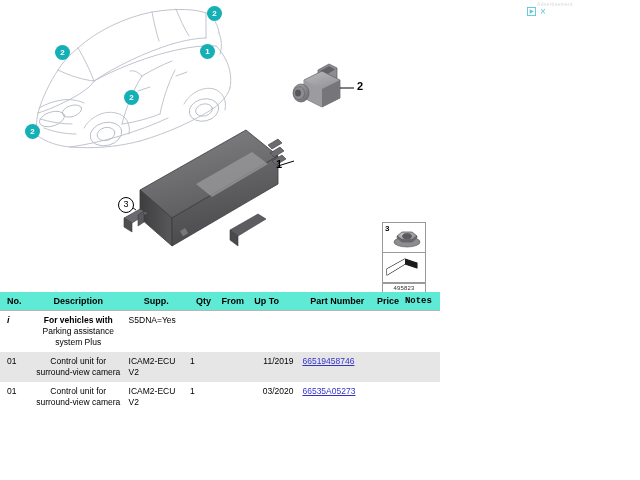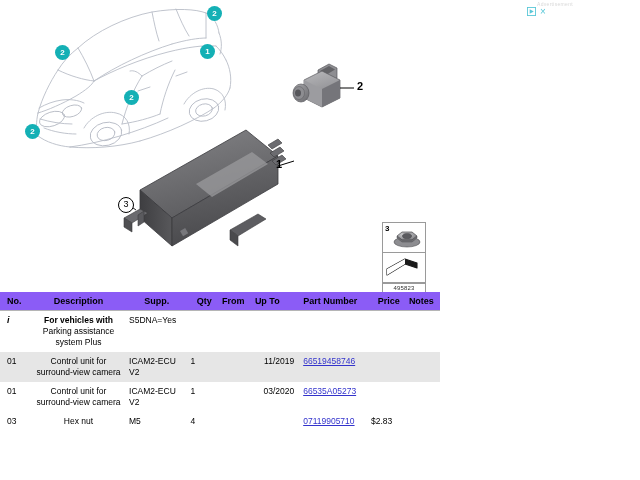--- a/index.html
+++ b/index.html
@@ -152,21 +152,21 @@
   .parts-table {
     position: absolute;
     top: 292px;
     left: 0;
     width: 440px;
     border-collapse: collapse;
     font-size: 8.5px;
     font-family: "Liberation Sans", sans-serif;
   }
   .parts-table th {
-    background: #8b5cf6;
+    background: #5eead4;
     font-size: 9px;
     font-weight: bold;
     padding: 4px 3px 4px;
     border-bottom: 1px solid #b5b5b5;
     white-space: nowrap;
     color: #000;
   }
   .parts-table td {
     padding: 4px 3px 4px;
     vertical-align: top;
@@ -185,23 +185,23 @@
   .col-upto  { width: 46px;  text-align: right; }
   .col-part  { width: 68px;  text-align: left;  padding-left: 6px !important; }
   .col-price { width: 34px;  text-align: left; }
   .col-notes { width: 36px;  text-align: left; }
 
   th.col-desc  { text-align: center; }
   th.col-supp  { text-align: center; }
   th.col-qty   { text-align: right; }
   th.col-from  { text-align: center; }
   th.col-upto  { text-align: left; }
-  th.col-part  { text-align: left; }
+  th.col-part  { text-align: right; }
   th.col-price { text-align: right; }
-  th.col-notes { text-align: center; }
+  th.col-notes { text-align: left; font-family: Liberation Mono, monospace; }
 
   .info-mark {
     font-style: italic;
     font-weight: bold;
     font-size: 9px;
   }
   .info-title {
     font-weight: bold;
   }
   .part-link {
@@ -440,25 +440,14 @@
       <td class="col-supp">ICAM2-ECU V2</td>
       <td class="col-qty">1</td>
       <td class="col-from"></td>
       <td class="col-upto nowrap">03/2020</td>
       <td class="col-part"><span class="part-link">66535A05273</span></td>
       <td class="col-price"></td>
       <td class="col-notes"></td>
     </tr>
 
 
-    <tr class="plain">
-      <td class="col-no">03</td>
-      <td class="col-desc">Hex nut</td>
-      <td class="col-supp">M5</td>
-      <td class="col-qty">4</td>
-      <td class="col-from"></td>
-      <td class="col-upto nowrap"></td>
-      <td class="col-part"><span class="part-link">07119905710</span></td>
-      <td class="col-price nowrap">$2.83</td>
-      <td class="col-notes"></td>
-    </tr>
   </tbody>
 </table>
 
 </body></html>

